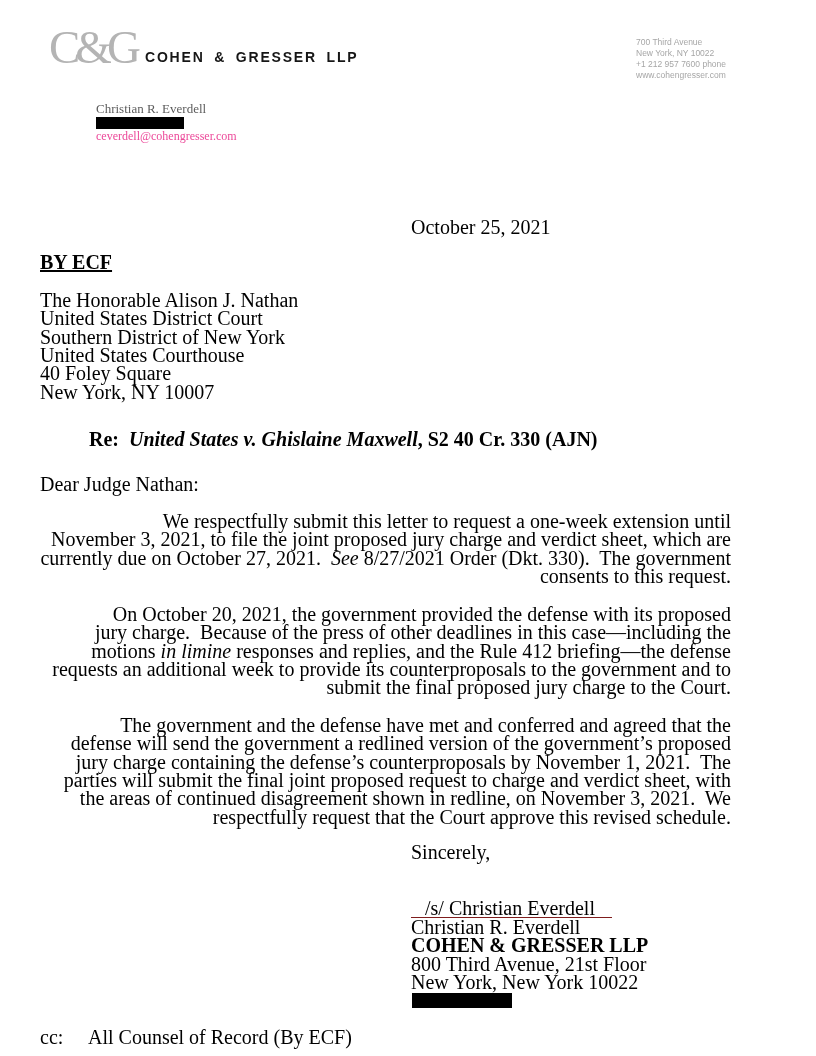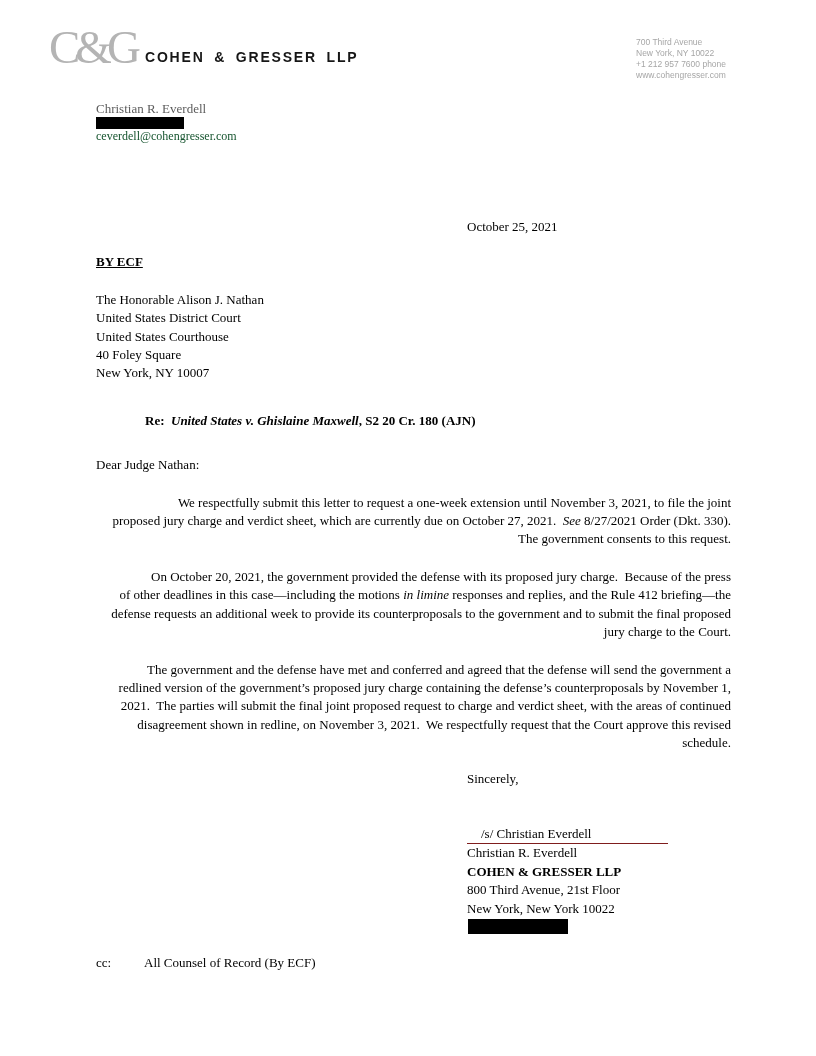--- a/index.html
+++ b/index.html
@@ -26,27 +26,27 @@
   }
   .attorney-name {
     position:absolute; left:96px; top:101px;
     font-size:13px; color:#5c5c5c;
   }
   .redaction-top {
     position:absolute; left:96px; top:117px; width:88px; height:12px; background:#000;
   }
   .attorney-email {
     position:absolute; left:96px; top:129px;
-    font-size:12px; color:#14532d;
+    font-size:12px; color:#ec4899;
   }
   
   .body {
     box-sizing:border-box; width:816px;
-    padding:218px 85px 0 96px;
-    font-size:13px; line-height:18.4px;
+    padding:218px 85px 0 40px;
+    font-size:20px; line-height:18.4px;
   }
   .right-col { margin-left:371px; }
   .by-ecf { font-weight:bold; text-decoration:underline; margin-top:17px; }
   .addr { margin-top:19px; }
   .re-line { margin-top:29px; padding-left:49px; font-weight:bold; white-space:pre-wrap; }
   .re-line .case-name { font-style:italic; }
   .salutation { margin-top:26px; }
   .para { margin-top:19px; text-indent:48px; white-space:pre-wrap; text-align:right; }
   .ital { font-style:italic; }
   .closing { margin-top:17px; }
@@ -79,26 +79,27 @@
 
   <div class="body">
 
     <div class="right-col">October 25, 2021</div>
 
     <div class="by-ecf">BY ECF</div>
 
     <div class="addr">
       <div>The Honorable Alison J. Nathan</div>
       <div>United States District Court</div>
+      <div>Southern District of New York</div>
       <div>United States Courthouse</div>
       <div>40 Foley Square</div>
       <div>New York, NY 10007</div>
     </div>
 
-    <div class="re-line"><span>Re:  </span><span class="case-name">United States v. Ghislaine Maxwell</span><span>, S2 20 Cr. 180 (AJN)</span></div>
+    <div class="re-line"><span>Re:  </span><span class="case-name">United States v. Ghislaine Maxwell</span><span>, S2 40 Cr. 330 (AJN)</span></div>
 
     <div class="salutation">Dear Judge Nathan:</div>
 
     <div class="para"><span>We respectfully submit this letter to request a one-week extension until November 3, 2021, to file the joint proposed jury charge and verdict sheet, which are currently due on October 27, 2021.  </span><span class="ital">See</span><span> 8/27/2021 Order (Dkt. 330).  The government consents to this request.</span></div>
 
     <div class="para"><span>On October 20, 2021, the government provided the defense with its proposed jury charge.  Because of the press of other deadlines in this case—including the motions </span><span class="ital">in limine</span><span> responses and replies, and the Rule 412 briefing—the defense requests an additional week to provide its counterproposals to the government and to submit the final proposed jury charge to the Court.</span></div>
 
     <div class="para"><span>The government and the defense have met and conferred and agreed that the defense will send the government a redlined version of the government’s proposed jury charge containing the defense’s counterproposals by November 1, 2021.  The parties will submit the final joint proposed request to charge and verdict sheet, with the areas of continued disagreement shown in redline, on November 3, 2021.  We respectfully request that the Court approve this revised schedule.</span></div>
 
     <div class="closing right-col">Sincerely,</div>

